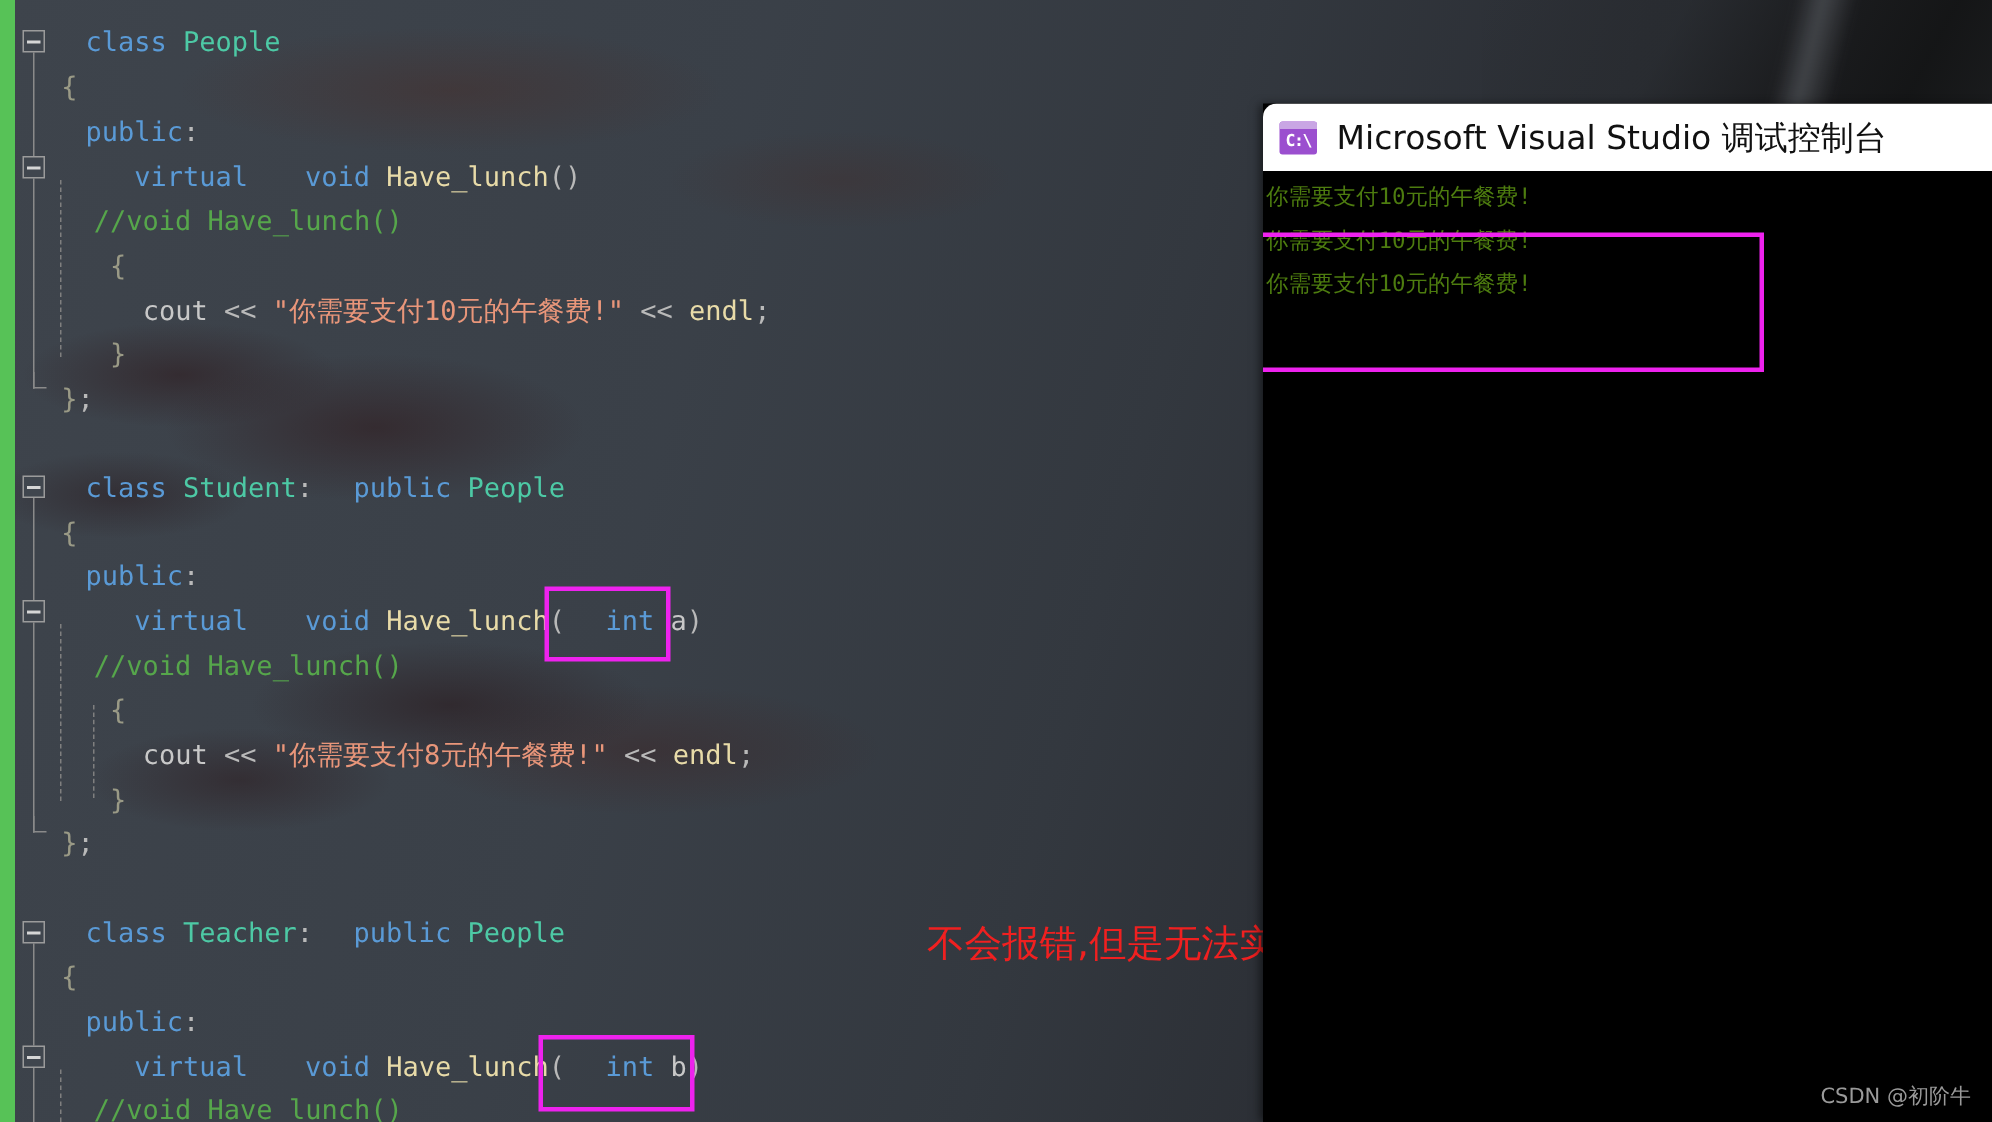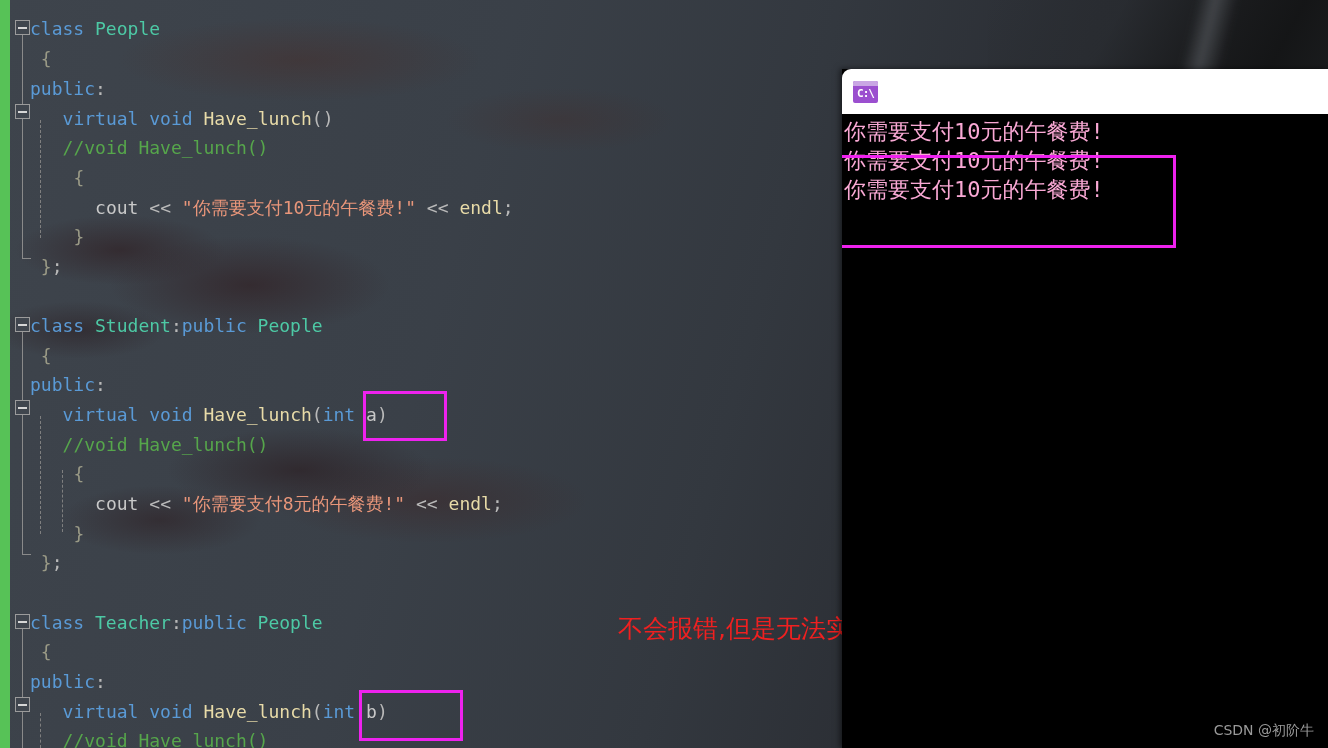--- a/index.html
+++ b/index.html
@@ -82,21 +82,21 @@
     position: absolute;
     left: 0;
     height: 29.6px;
     width: 100%;
     white-space: pre;
     display: block;
   }
   .code-text { position: absolute; left: 30px; top: 0; white-space: pre; }
 
   
-  .kw      { color: #5a9ad6; }
+  .kw      { color: #5a9ad6; margin-left: 27px; }
   .type    { color: #4dc9a5; }
   .fn      { color: #e8dba8; }
   .plain   { color: #d2d2d2; }
   .punc    { color: #b9b9b9; }
   .comment { color: #56a64b; }
   .str     { color: #e9967a; }
   .id      { color: #c8c8c8; }
   .brace   { color: #9a9a86; }
 
   
@@ -213,23 +213,23 @@
   }
   .console-body {
     position: relative;
     background: #000000;
     height: 634px;
     padding: 3px 0 0 2px;
     overflow: hidden;
   }
   .console-line {
     font-family: "DejaVu Sans Mono", "Liberation Mono", monospace;
-    font-size: 22px;
+    font-size: 15px;
     line-height: 29px;
-    color: #f9a8d4;
+    color: #4d7c0f;
     white-space: pre;
   }
   .console-spacer { height: 28px; }
   .console-hl {
     position: absolute;
     left: -6px; top: 41px;
     width: 340px; height: 93px;
     border: 3px solid #ee22ee;
     pointer-events: none;
   }
@@ -284,20 +284,21 @@
 
     <div class="annotation" id="annotation" style="left: 618px; top: 612px;">不会报错,但是无法实现多态</div>
   </div>
 
   <div class="console">
     <div class="console-titlebar">
       <div class="console-icon">
         <div class="bar"></div>
         <span class="glyph">C:\</span>
       </div>
+      <div class="console-title">Microsoft Visual Studio 调试控制台</div>
     </div>
     <div class="console-body">
       <div id="console-lines">
           <div class="console-line">你需要支付10元的午餐费!</div>
           <div class="console-line">你需要支付10元的午餐费!</div>
           <div class="console-line">你需要支付10元的午餐费!</div>
         </div>
       <div class="console-spacer"></div>
       <div class="console-hl"></div>
     </div>

